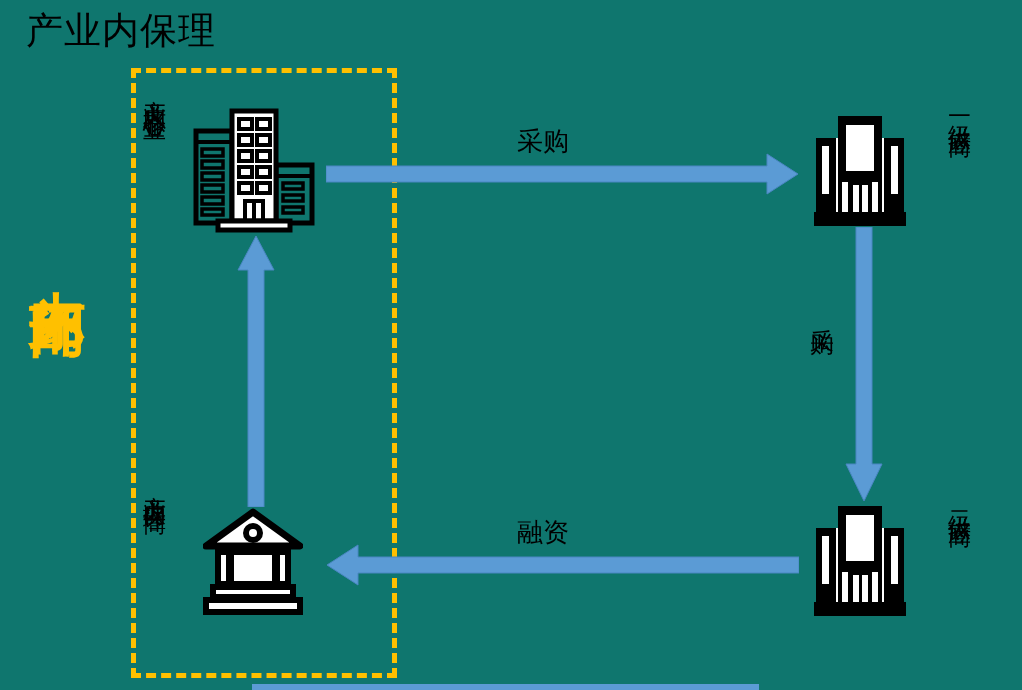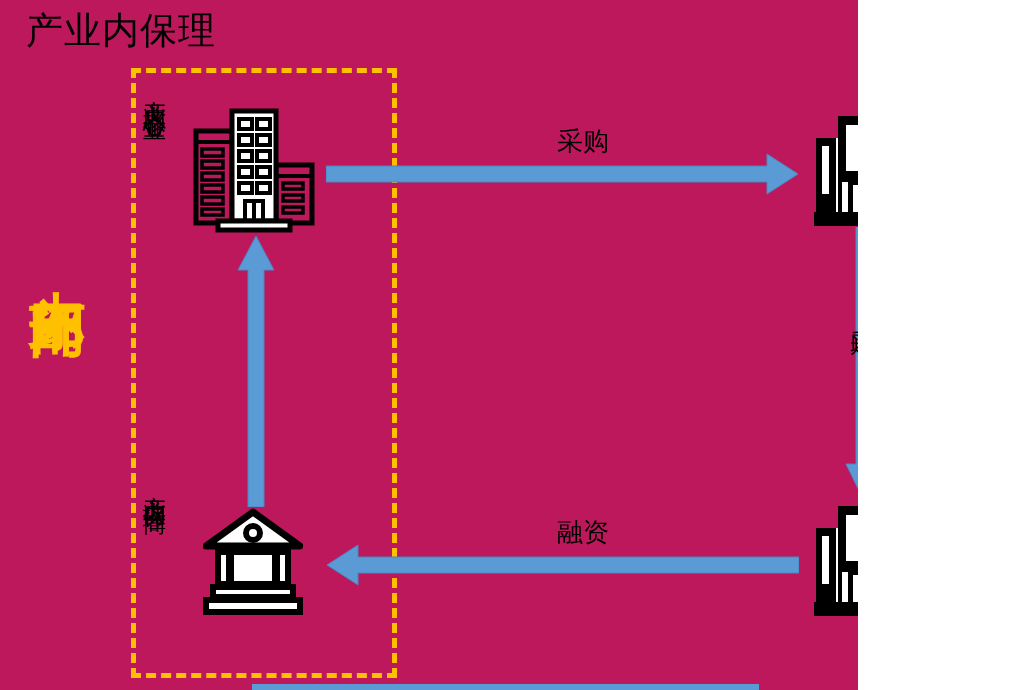--- a/index.html
+++ b/index.html
@@ -1,32 +1,32 @@
 <!DOCTYPE html>
 <html><head>
 <meta charset="utf-8">
 <style>
   html,body{margin:0;padding:0;background:#ffffff;}
   .stage{
-    position:relative;width:858px;height:690px;background:#be185d;
+    position:relative;width:1022px;height:690px;background:#0f766e;
     font-family:"DejaVu Sans","Liberation Sans",sans-serif;color:#000;
     overflow:hidden;
     text-align:center;
   }
   .abs{position:absolute;}
   .title{left:26px;top:6px;font-size:37px;font-weight:500;letter-spacing:1px;}
   .loop-box{left:131px;top:68px;width:256px;height:600px;border:5px dashed #FFC000;}
   .vtext{writing-mode:vertical-rl;text-orientation:upright;line-height:1;}
   .loop-label{left:30px;top:246px;font-size:56px;font-weight:700;color:#FFC000;letter-spacing:5px;}
   .node-label{font-size:23px;letter-spacing:3px;color:#000;}
   .core-label{left:143px;top:82px;}
   .factor-label{left:143px;top:478px;}
   .t1-label{left:948px;top:104px;}
   .t2-label{left:948px;top:494px;}
-  .flow-label{font-size:26px;color:#000;margin-left:40px;}
+  .flow-label{font-size:26px;color:#000;}
   .label-top{left:517px;top:124px;}
   .label-bottom{left:517px;top:515px;}
   .label-right{left:810px;top:310px;font-size:24px;letter-spacing:3px;}
   .core-icon{left:188px;top:106px;}
   .bank-icon{left:203px;top:508px;}
   .t1-icon{left:810px;top:112px;}
   .t2-icon{left:810px;top:502px;}
   .arrow-top{left:326px;top:148px;}
   .arrow-right{left:845px;top:227px;}
   .arrow-bottom{left:327px;top:539px;}

